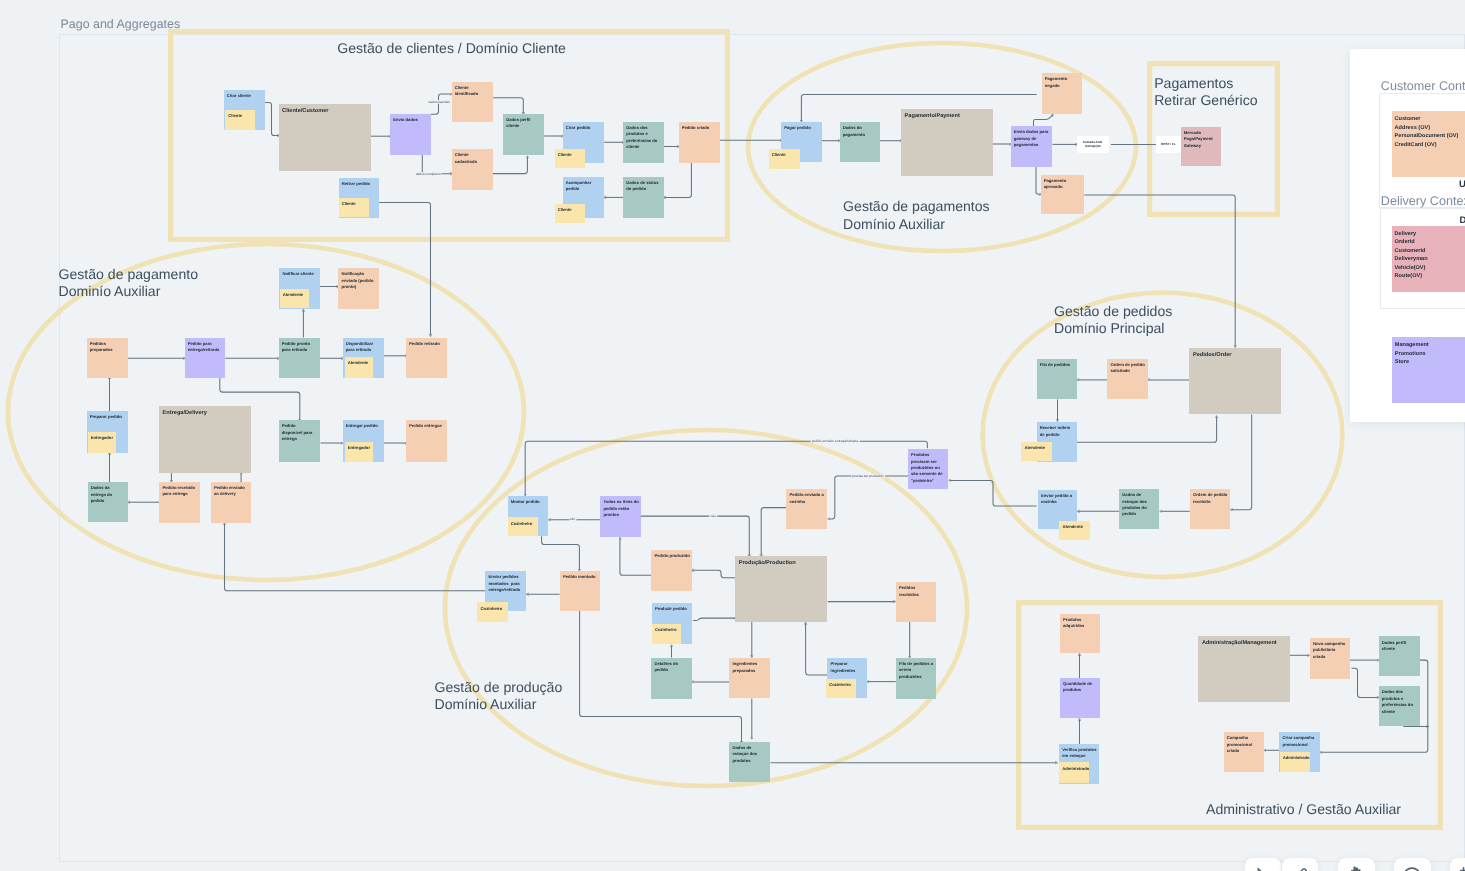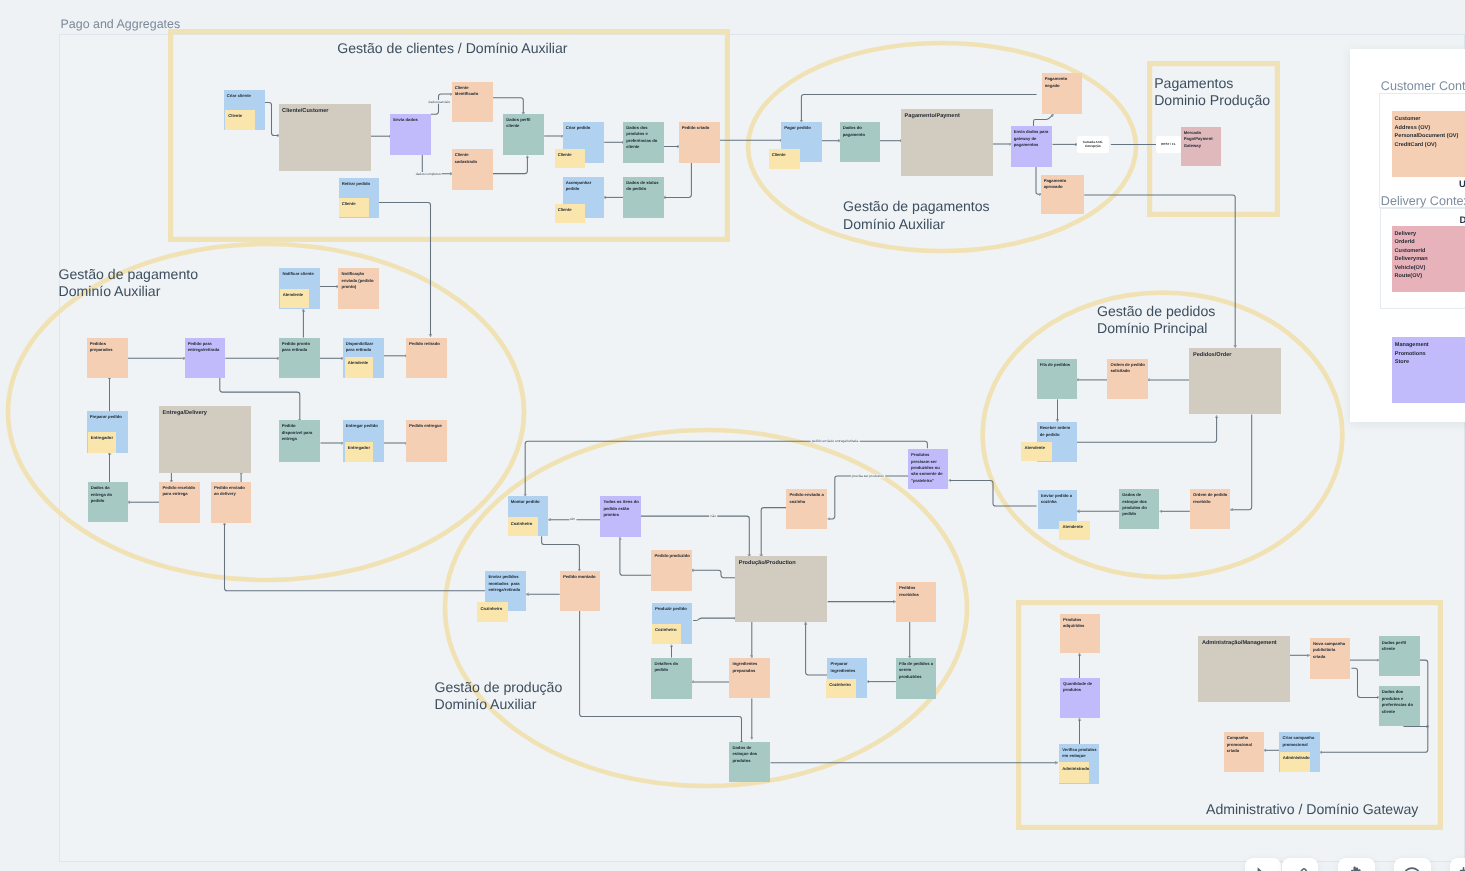--- a/index.html
+++ b/index.html
@@ -130,31 +130,31 @@
   <path d="M1036.6,506 L995.6,506 Q993,506 993,503.4 L993,483 Q993,480.4 990.4,480.4 L950,480.4" fill="none" stroke="#66747f" stroke-width="1.05" marker-end="url(#ah)"></path>
   <path d="M1079.5,744 L1079.5,719.5" fill="none" stroke="#66747f" stroke-width="1.05" marker-end="url(#ah)"></path>
   <path d="M1079.5,678 L1079.5,654.5" fill="none" stroke="#66747f" stroke-width="1.05" marker-end="url(#ah)"></path>
   <path d="M1289.9,655.3 L1308.5,655.3" fill="none" stroke="#66747f" stroke-width="1.05" marker-end="url(#ah)"></path>
   <path d="M1349.6,660.1 L1378,660.1" fill="none" stroke="#66747f" stroke-width="1.05" marker-end="url(#ah)"></path>
   <path d="M1351.5,668.2 L1354.9,668.2 Q1357.5,668.2 1357.5,670.8 L1357.5,694.8 Q1357.5,697.4 1360.1,697.4 L1378,697.4" fill="none" stroke="#66747f" stroke-width="1.05" marker-end="url(#ah)"></path>
   <path d="M1419.7,660.1 L1425.2,660.1 Q1427.8,660.1 1427.8,662.7 L1427.8,749.7 Q1427.8,752.3 1425.2,752.3 L1321,752.3" fill="none" stroke="#66747f" stroke-width="1.05" marker-end="url(#ah)"></path>
   <path d="M1403.6,725.8 L1403.6,726.1 Q1403.6,726.4 1403.9,726.4 L1427.8,726.4" fill="none" stroke="#66747f" stroke-width="1.05" marker-end="url(#ah)"></path>
   <path d="M1279.4,750.3 L1265,750.3" fill="none" stroke="#66747f" stroke-width="1.05" marker-end="url(#ah)"></path>
 </svg>
-<div class="gtitle" style="left:337.2px;top:39.8px">Gestão de clientes / Domínio Auxiliar</div>
+<div class="gtitle" style="left:337.2px;top:39.8px">Gestão de clientes / Domínio Cliente</div>
 <div class="gtitle" style="left:1154.2px;top:74.7px">Pagamentos
-Dominio Produção</div>
-<div class="gtitle" style="left:1206px;top:801px">Administrativo / Domínio Gateway</div>
+Retirar Genérico</div>
+<div class="gtitle" style="left:1206px;top:801px">Administrativo / Gestão Auxiliar</div>
 <div class="gtitle" style="left:843.1px;top:198.1px">Gestão de pagamentos
 Domínio Auxiliar</div>
 <div class="gtitle" style="left:58.5px;top:265.5px">Gestão de pagamento
 Dominío Auxiliar</div>
 <div class="gtitle" style="left:434.5px;top:678.5px">Gestão de produção
-Dominío Auxiliar</div>
-<div class="gtitle" style="left:1097px;top:302.5px">Gestão de pedidos
+Domínio Auxiliar</div>
+<div class="gtitle" style="left:1054px;top:302.5px">Gestão de pedidos
 Domínio Principal</div>
 <div class="node cmd" style="left:223.5px;top:90px;width:41px;height:40px">
       <div class="t">Criar cliente</div>
     </div>
 <div class="node actor" style="left:225px;top:110px;width:30px;height:20px">
       <div class="t">Cliente</div>
     </div>
 <div class="node agg" style="left:278.5px;top:103.9px;width:92.5px;height:67px">
       <div class="t">Cliente/Customer</div>
     </div>

